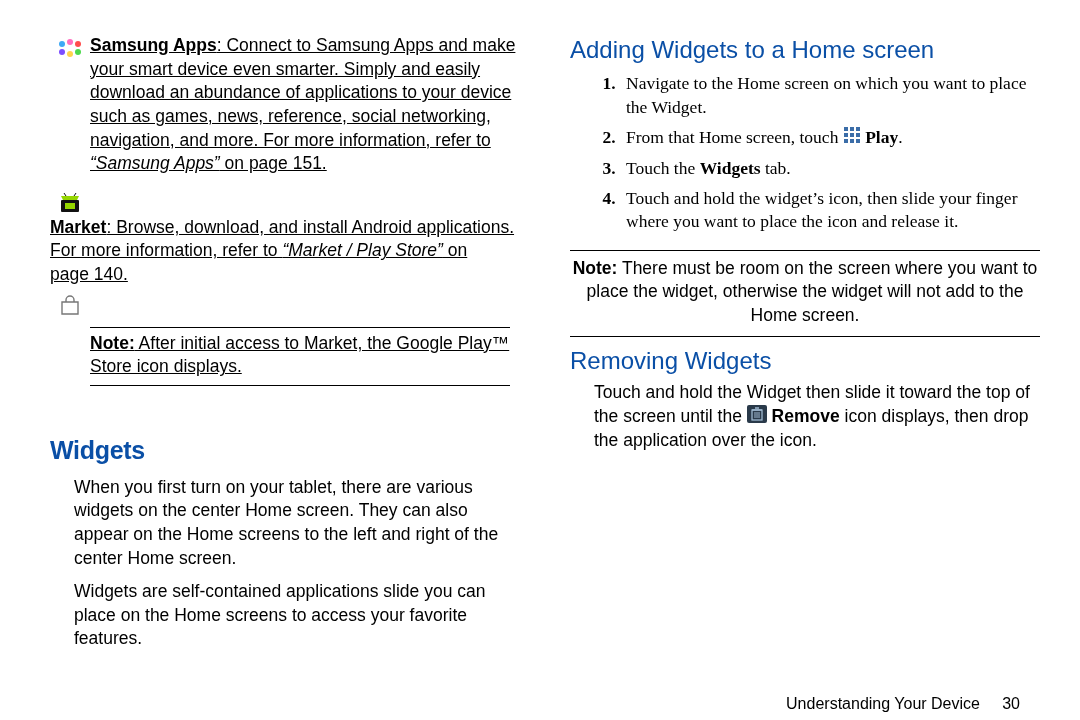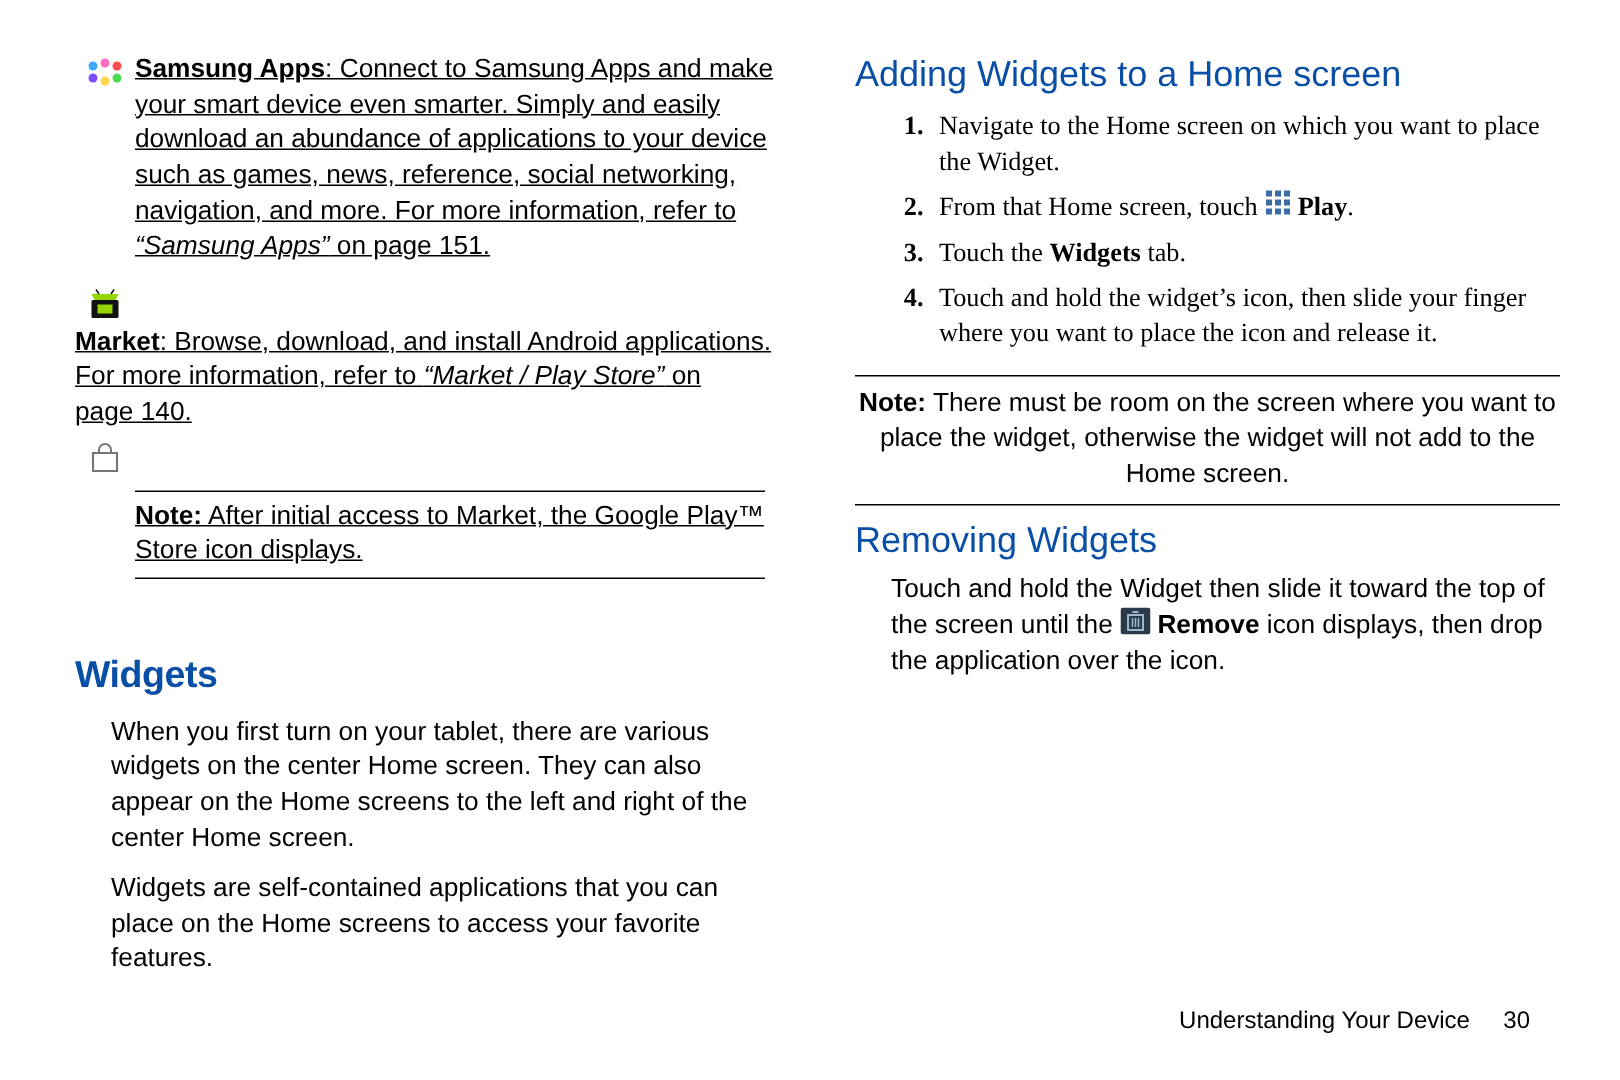--- a/index.html
+++ b/index.html
@@ -83,21 +83,21 @@
     padding-left: 6px;
   }
   ol li::marker { font-weight: 700; }
   .para { margin-bottom: 10px; padding-left:24px;}
   .para0 { margin-bottom: 10px; text-align: center;}
   .inline-icon {
     display:inline-block; vertical-align:middle;
   }
   .footer {
     position:absolute;
-    bottom: 28px;
+    bottom: 5px;
     right: 60px;
     font-size: 16px;
     text-align: right;
   }
   b { font-weight:700; }
 </style>
 </head>
 <body>
 
 <div class="page">
@@ -145,21 +145,21 @@
     </div>
 
     <hr class="rule">
     <div class="note-block">
       <b>Note:</b><span> After initial access to Market, the Google Play™ Store icon displays.</span>
     </div>
     <hr class="rule">
 
     <div class="heading1">Widgets</div>
     <div class="para">When you first turn on your tablet, there are various widgets on the center Home screen. They can also appear on the Home screens to the left and right of the center Home screen.</div>
-    <div class="para">Widgets are self-contained applications that you can place on the Home screens to access your favorite features.</div>
+    <div class="para">Widgets are self-contained applications slide you can place on the Home screens to access your favorite features.</div>
   </div>
 
   <div class="col">
     <div class="heading2">Adding Widgets to a Home screen</div>
     <ol start="1">
       <li><span>Navigate to the Home screen on which you want to place the Widget.</span></li>
       <li>
         <span>From that Home screen, touch </span>
         <span class="inline-icon"><svg width="18" height="18" viewBox="0 0 18 18">
               <rect x="1" y="1" width="4" height="4" fill="#3b6da8"></rect>

